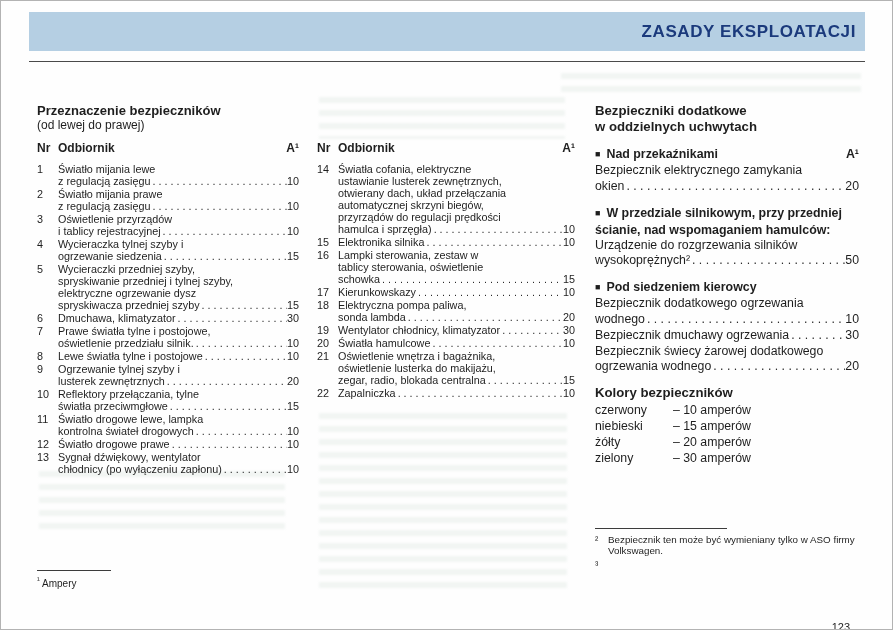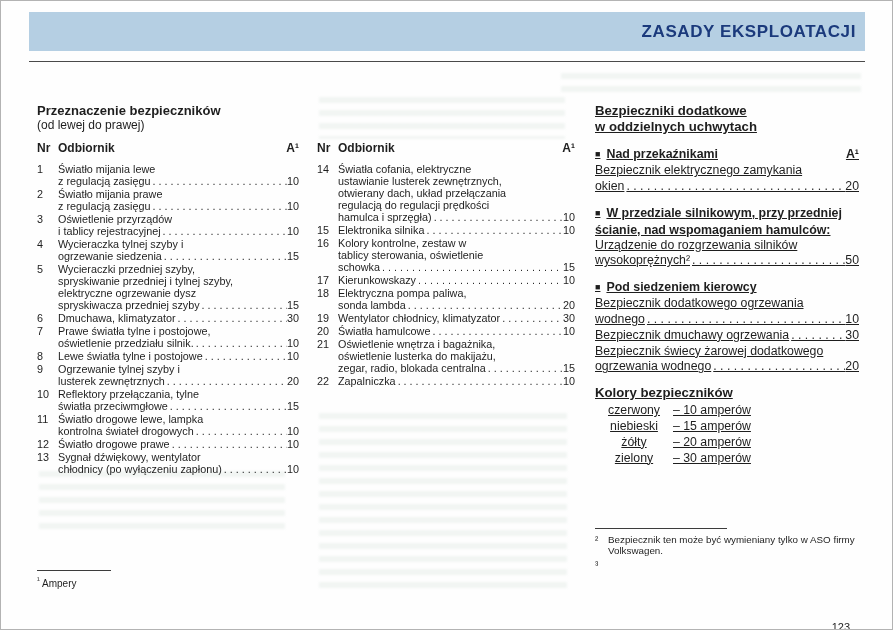--- a/index.html
+++ b/index.html
@@ -26,21 +26,21 @@
   }
   .b1 { left:560px; top:72px;  width:300px; height:22px; }
   .b2 { left:318px; top:96px;  width:246px; height:42px; }
   .b3 { left:318px; top:412px; width:248px; height:178px; }
   .b4 { left:38px;  top:470px; width:246px; height:62px; }
 
   
   .col { position:absolute; top:102px; }
   .col-left  { left:36px;  width:262px; }
   .col-mid   { left:316px; width:258px; top:141px; }
-  .col-right { left:594px; width:264px;text-decoration:underline; }
+  .col-right { left:594px; width:264px; }
 
   .heading   { font-size:13px; font-weight:bold; line-height:15px; }
   .subheading{ font-size:12px; line-height:14px; margin-bottom:10px; }
 
   .thead { display:flex; font-weight:bold; font-size:12px; line-height:13px; margin-bottom:8px; }
   .th-nr   { flex:0 0 21px; }
   .th-name { flex:1; }
   .th-a    { flex:none; }
 
   .fuse { display:flex; font-size:10.8px; line-height:12px; margin-bottom:1px; }
@@ -58,21 +58,21 @@
   .rsec { margin-bottom:10px; }
   .sec-title { display:flex; align-items:baseline; font-weight:bold; font-size:12.4px; line-height:16px; }
   .sq { font-size:9px; margin-right:6px; position:relative; top:-1px; }
   .sec-title .amp-head { margin-left:auto; font-weight:bold; }
   .sec-title-extra { font-weight:bold; font-size:12.4px; line-height:16px; }
   .rentry { font-size:12.3px; line-height:15.8px; }
   .rentry .leader { display:flex; }
 
   .colors-h { margin-top:4px; margin-bottom:2px; }
   .color-row { display:flex; font-size:12.3px; line-height:15.8px; }
-  .c-name { flex:0 0 78px;text-align:center; }
+  .c-name { flex:0 0 78px; }
 
   
   .fn-rule-left  { position:absolute; left:36px;  top:569px; width:74px;  border-top:1px solid #3c3c3c; }
   .fn-left { position:absolute; left:36px; top:574px; font-size:10px; }
   .fn-rule-right { position:absolute; left:594px; top:527px; width:132px; border-top:1px solid #3c3c3c; }
   .fn-right { position:absolute; left:594px; top:533px; width:268px; }
   .fnote { position:relative; padding-left:13px; font-size:9.8px; line-height:11.4px; margin-bottom:2px; }
   .fn-marker { position:absolute; left:0; top:0; }
 
   .page-number { position:absolute; right:42px; top:620px; font-size:11px; }
@@ -252,42 +252,43 @@
       <span class="th-name">Odbiornik</span>
       <span class="th-a">A¹</span>
     </div>
     <div id="fuses-mid">
         <div class="fuse">
           <span class="fuse-nr">14</span>
           <div class="fuse-body">
             <div class="line">Światła cofania, elektryczne</div>
             <div class="line">ustawianie lusterek zewnętrznych,</div>
             <div class="line">otwierany dach, układ przełączania</div>
-            <div class="line">regulacją do regulacji prędkości</div>
+            <div class="line">automatycznej skrzyni biegów,</div>
+            <div class="line">przyrządów do regulacji prędkości</div>
             <div class="leader ">
               <span class="lead-text">hamulca i sprzęgła)</span>
               <span class="dots"></span>
               <span class="val">10</span>
             </div>
           </div>
         </div>
         <div class="fuse">
           <span class="fuse-nr">15</span>
           <div class="fuse-body">
             <div class="leader ">
               <span class="lead-text">Elektronika silnika</span>
               <span class="dots"></span>
               <span class="val">10</span>
             </div>
           </div>
         </div>
         <div class="fuse">
           <span class="fuse-nr">16</span>
           <div class="fuse-body">
-            <div class="line">Kolory kontrolne, zestaw w</div>
+            <div class="line">Lampki sterowania, zestaw w</div>
             <div class="line">tablicy sterowania, oświetlenie</div>
             <div class="leader ">
               <span class="lead-text">schowka</span>
               <span class="dots"></span>
               <span class="val">15</span>
             </div>
           </div>
         </div>
         <div class="fuse">
           <span class="fuse-nr">17</span>

